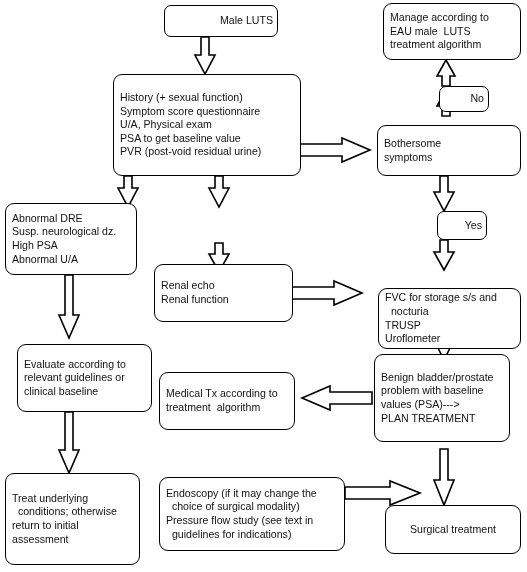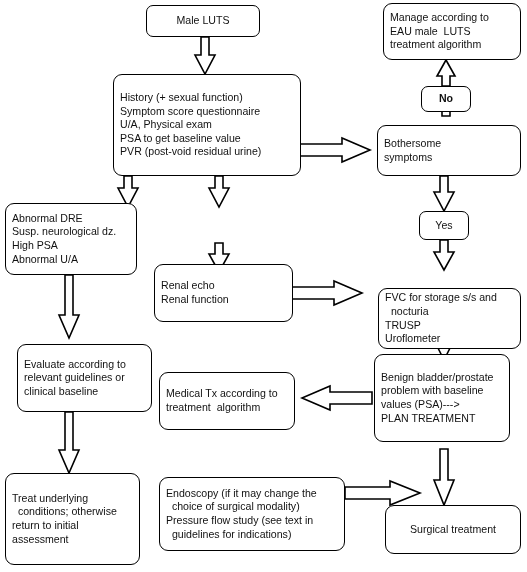--- a/index.html
+++ b/index.html
@@ -29,23 +29,24 @@
     border-radius: 9px;
     background: #ffffff;
     display: flex;
     flex-direction: column;
     justify-content: center;
     padding: 10px 6px;
     z-index: 2;
   }
   .node-box.small-node {
     border-radius: 7px;
-    align-items: center;
+    align-items: flex-end;
     justify-content: center;
     padding: 12px 4px;
+    margin-left: 18px;
   }
   .node-line {
     font-size: 10.6px;
     line-height: 13.6px;
     color: #111111;
     white-space: pre;
   }
   .node-box.centered .node-line {
     text-align: center;
   }
@@ -104,21 +105,21 @@
   </div>
 
   <div class="node-box" style="left:113px; top:74px; width:188px; height:102px;">
     <div class="node-line">History (+ sexual function)</div>
     <div class="node-line">Symptom score questionnaire</div>
     <div class="node-line">U/A, Physical exam</div>
     <div class="node-line">PSA to get baseline value</div>
     <div class="node-line">PVR (post-void residual urine)</div>
   </div>
 
-  <div class="node-box small-node centered" style="left:421px; top:86px; width:50px; height:20px;font-weight:bold;">
+  <div class="node-box small-node centered" style="left:421px; top:86px; width:50px; height:20px;">
     <div class="node-line">No</div>
   </div>
 
   <div class="node-box" style="left:377px; top:125px; width:144px; height:51px;">
     <div class="node-line">Bothersome</div>
     <div class="node-line">symptoms</div>
   </div>
 
   <div class="node-box small-node centered" style="left:419px; top:211px; width:50px; height:29px;">
     <div class="node-line">Yes</div>

